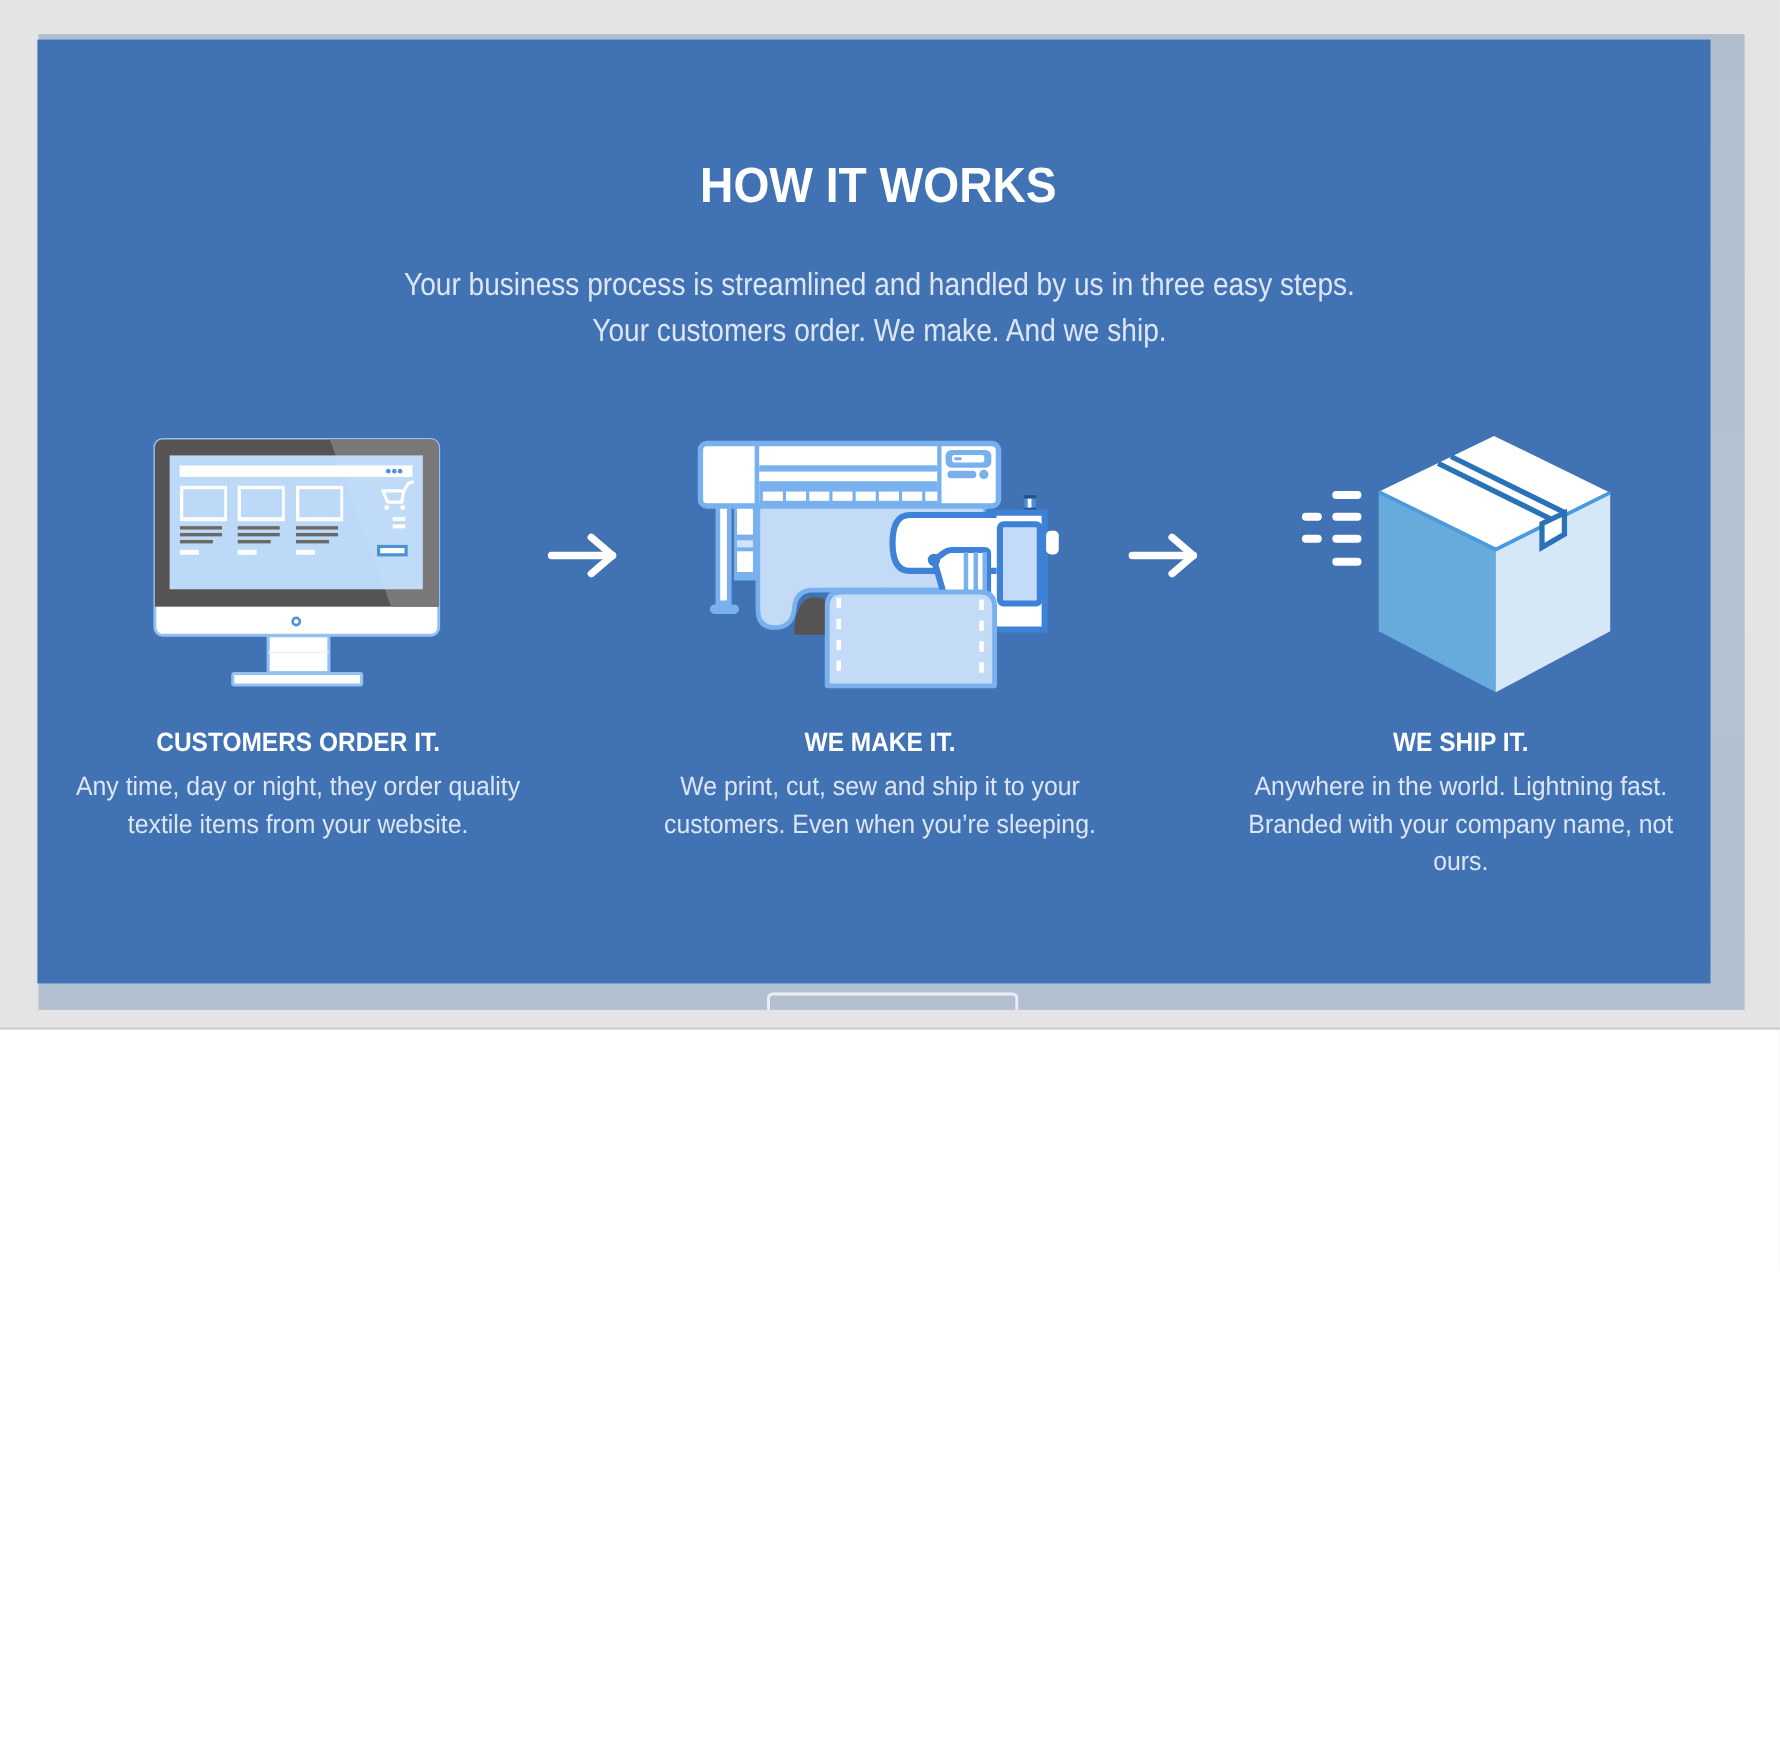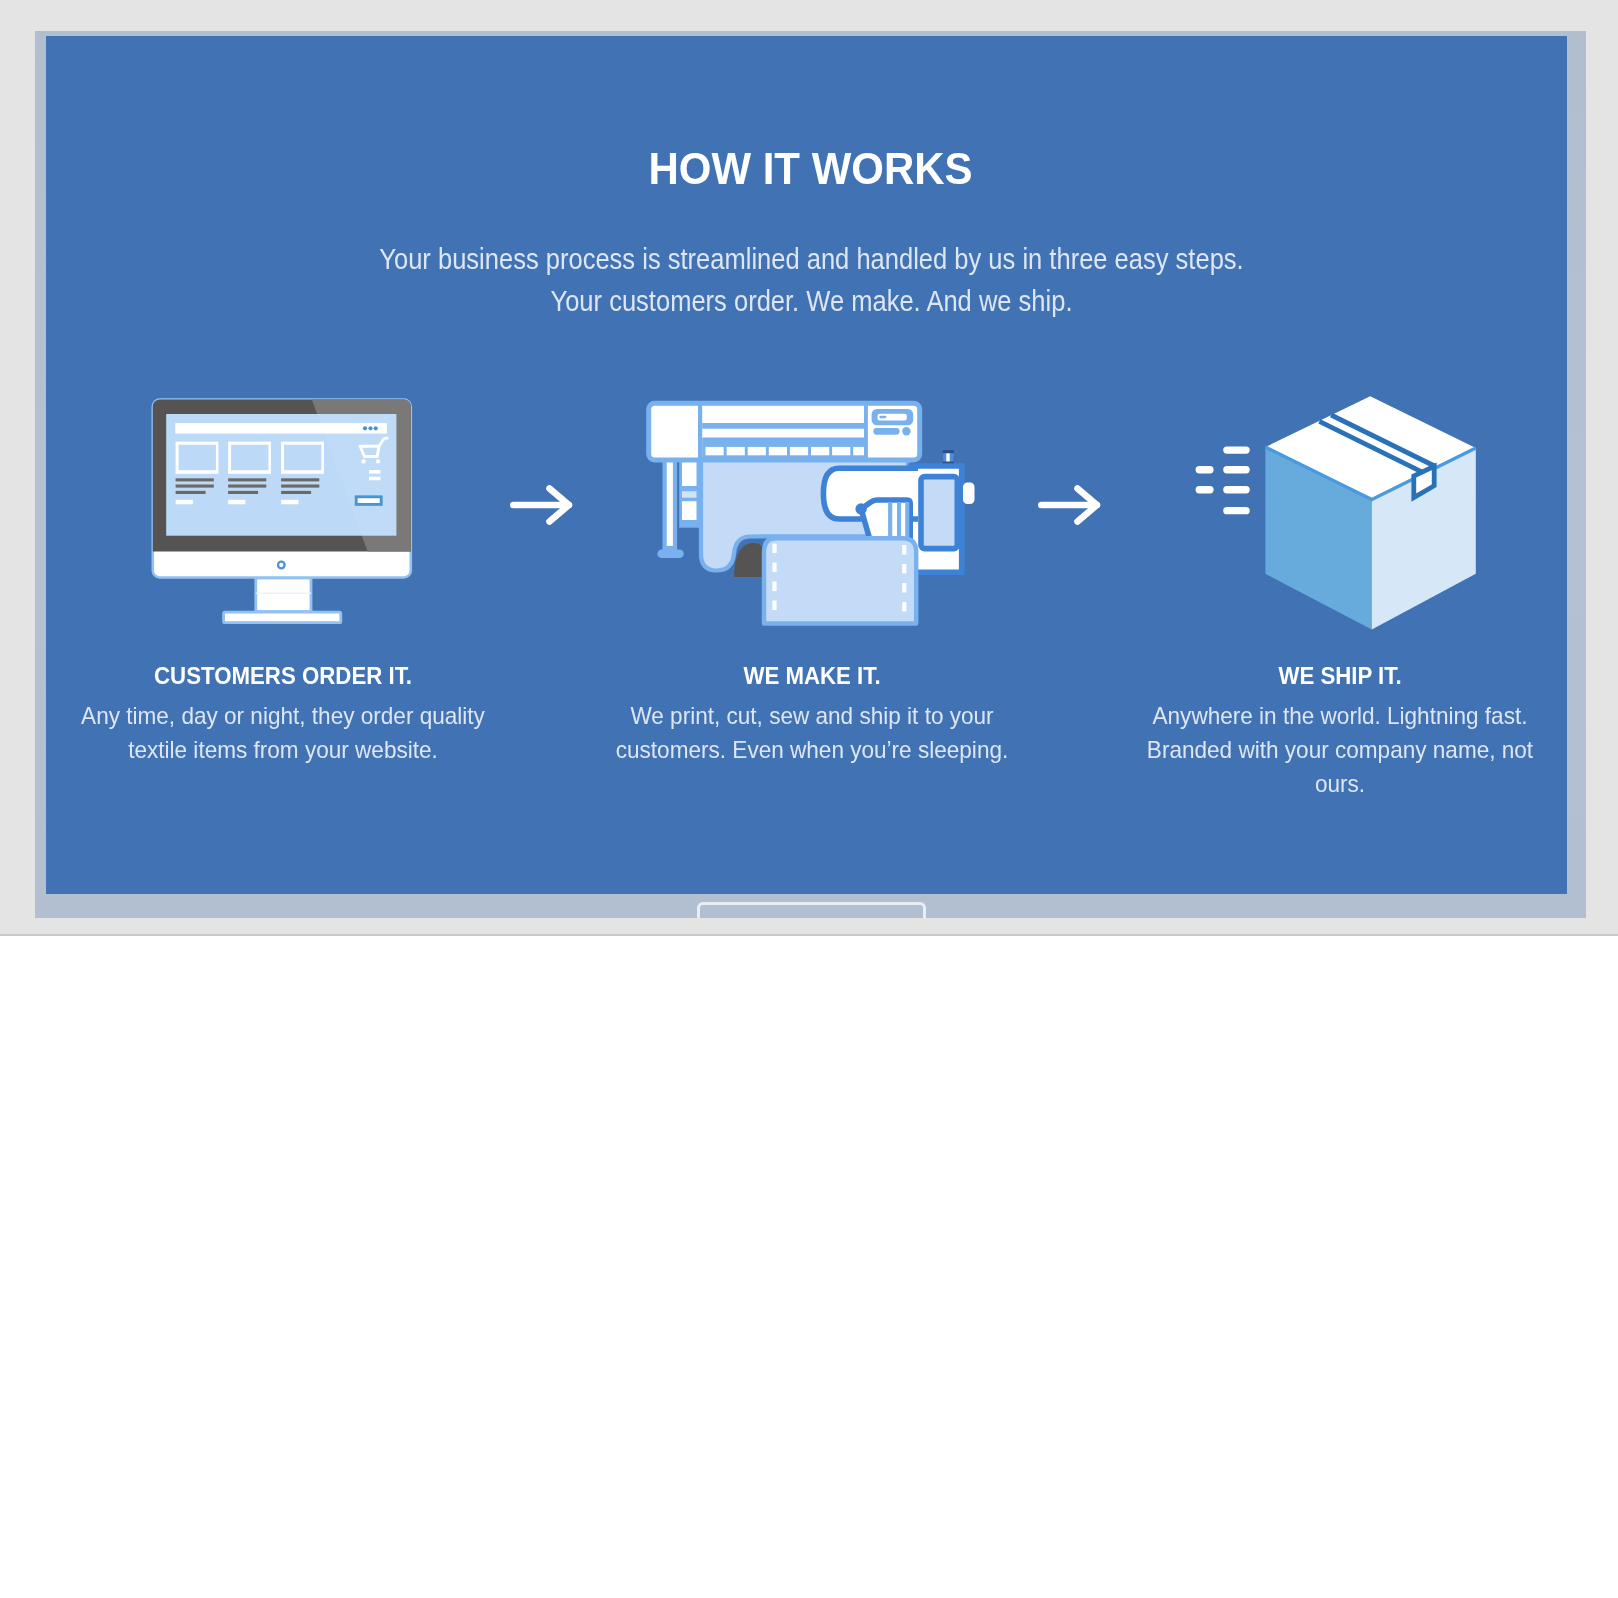--- a/index.html
+++ b/index.html
@@ -3,21 +3,21 @@
 <meta charset="utf-8">
 <style>
   html,body{margin:0;padding:0;}
   body{width:1618px;height:1598px;background:#ffffff;font-family:"Liberation Sans",sans-serif;overflow:hidden;}
   .page{position:absolute;left:0;top:0;width:1618px;height:1598px;background:#ffffff;}
   .grayband{position:absolute;left:0;top:0;width:1618px;height:934px;background:#e4e4e4;}
   .graybandline{position:absolute;left:0;top:934px;width:1618px;height:2px;background:#c9c9c9;}
   .slideframe{position:absolute;left:35px;top:31px;width:1551px;height:887px;background:linear-gradient(180deg,#b0bece 0%,#b3c1d3 55%,#b1bfd0 100%);}
   .partialclip{position:absolute;left:0;top:894px;width:1618px;height:24px;overflow:hidden;}
   .partialbox{position:absolute;left:697px;top:8px;width:229px;height:40px;border:3px solid #e9eef4;border-bottom:none;border-radius:6px 6px 0 0;background:transparent;box-sizing:border-box;}
-  .slide{position:absolute;left:46px;top:36px;width:1521px;height:858px;background:#4173b4;overflow:hidden;}
+  .slide{position:absolute;left:34px;top:36px;width:1521px;height:858px;background:#4173b4;overflow:hidden;}
 
   .txt{position:absolute;text-align:center;white-space:nowrap;}
   .title{font-weight:bold;font-size:45px;color:#ffffff;line-height:1;transform:scaleX(0.933);}
   .subline{font-size:29px;color:#dde6f2;line-height:1;transform:scaleX(0.880);}
   .head{font-weight:bold;font-size:24px;color:#ffffff;line-height:1;transform:scaleX(0.927);}
   .body{font-size:24px;color:#dde6f2;line-height:1;transform:scaleX(0.94);}
   .icon{position:absolute;}
 </style>
 </head>
 <body>

